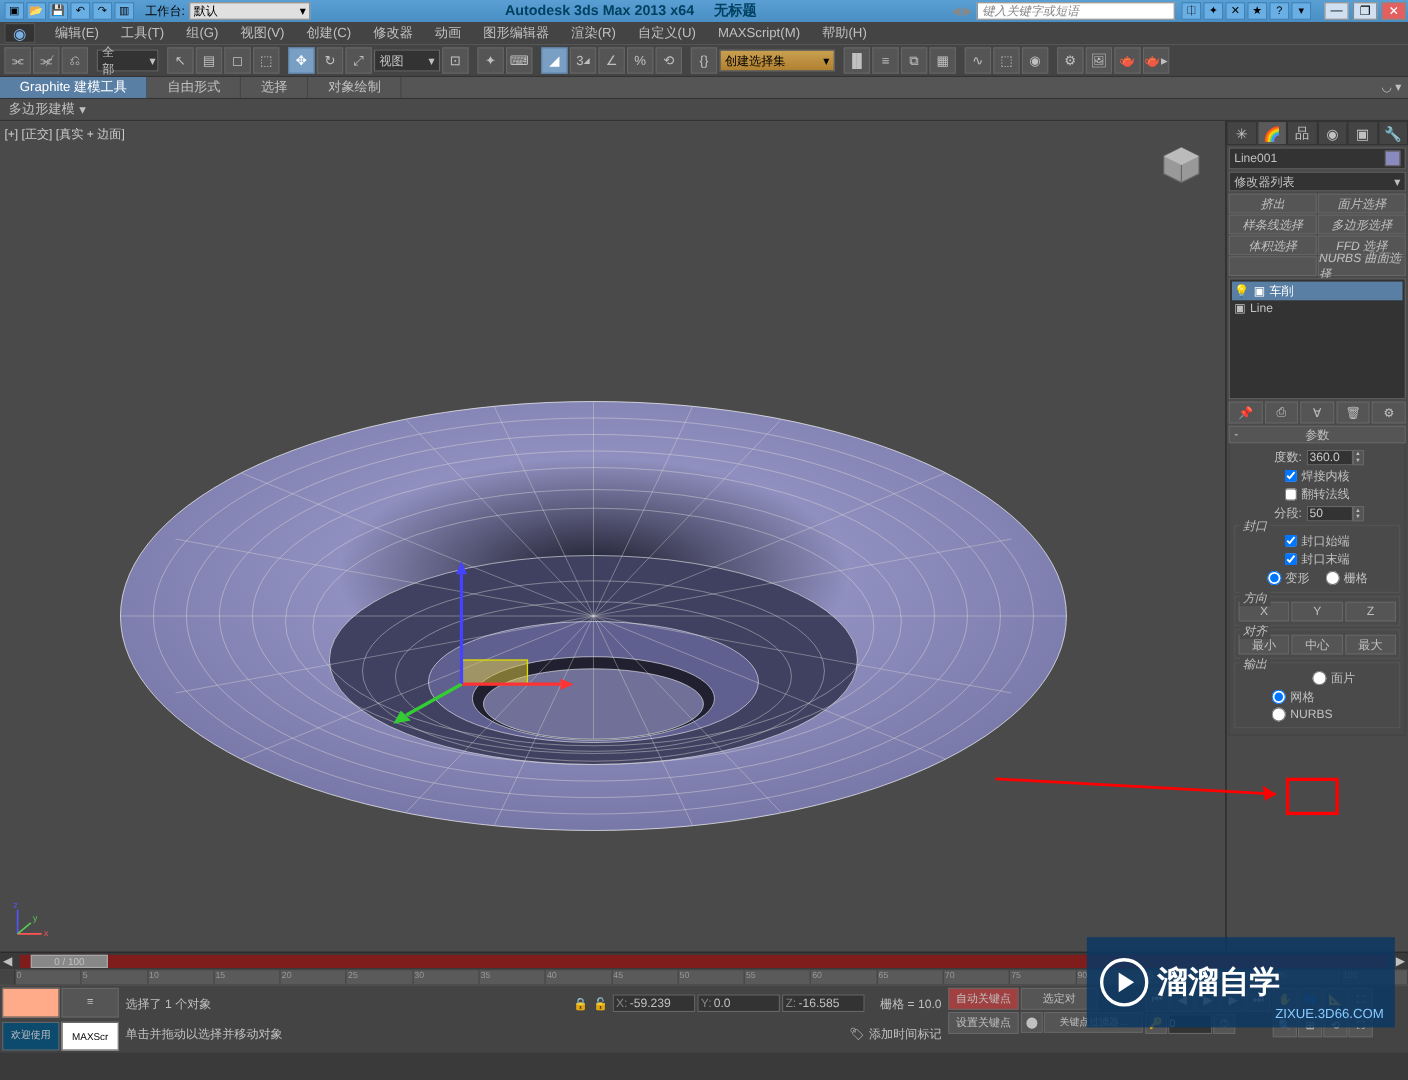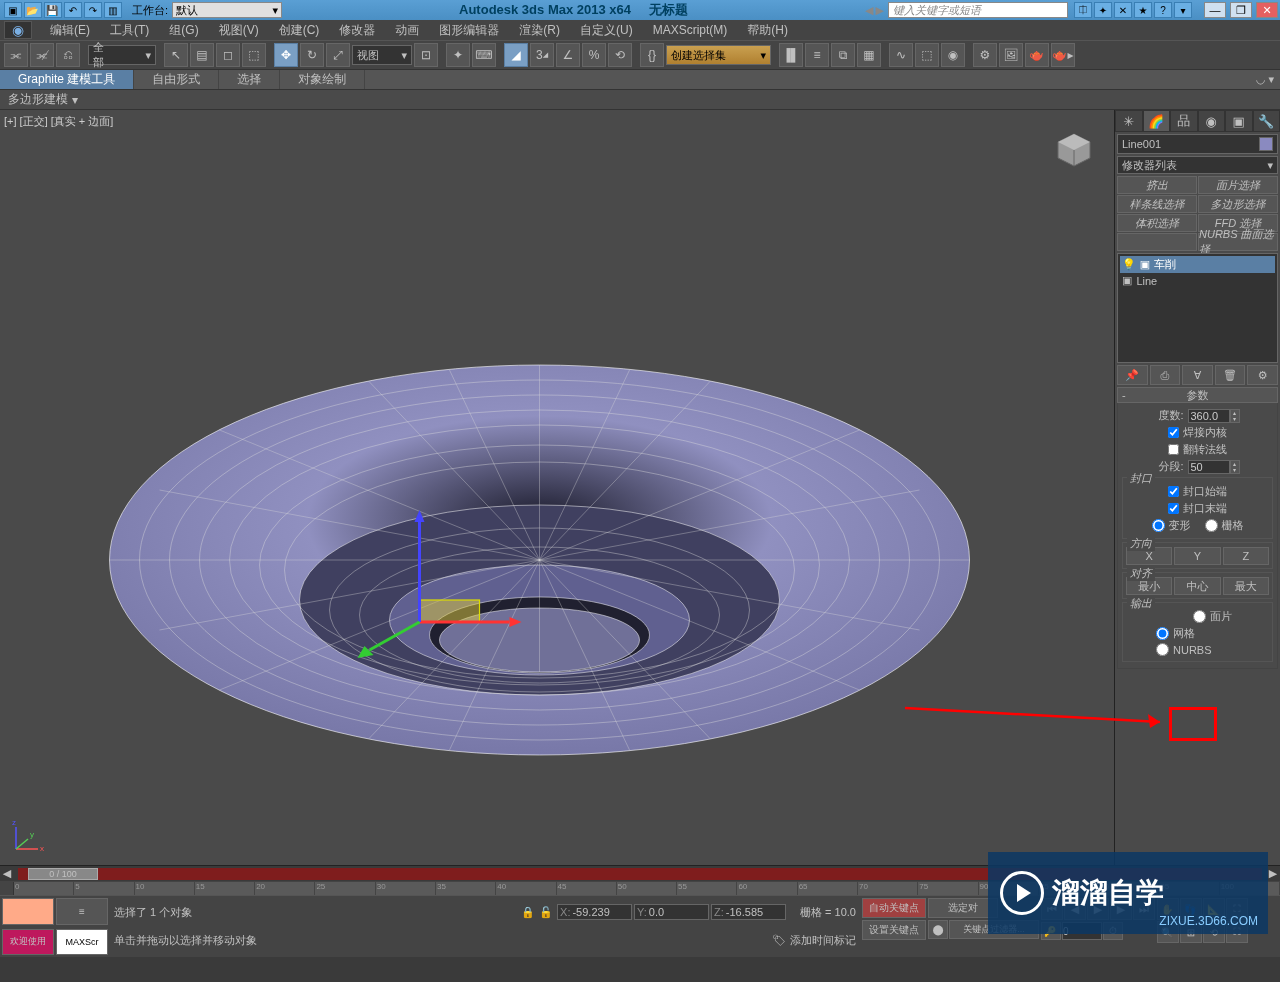--- a/index.html
+++ b/index.html
@@ -152,21 +152,21 @@
   <div class="mi">自定义(U)</div>
   <div class="mi">MAXScript(M)</div>
   <div class="mi">帮助(H)</div>
 </div>
 
 <div class="toolbar">
   <div class="tb">⫘</div>
   <div class="tb">⫘̸</div>
   <div class="tb">⎌</div>
   <div class="sep"></div>
-  <div class="dd" style="width:68px;gap:32px;">
+  <div class="dd" style="width:56px;gap:32px;">
       <span>全部</span>
       <span>▾</span>
     </div>
   <div class="sep"></div>
   <div class="tb">↖</div>
   <div class="tb">▤</div>
   <div class="tb">◻</div>
   <div class="tb">⬚</div>
   <div class="sep"></div>
   <div class="tb active">✥</div>
@@ -475,21 +475,21 @@
     <div class="tick">100</div>
 </div>
 
 <div class="statusbar">
   <div class="status-left">
     <div class="sl-row">
       <div class="sl-btn" style="background:#fa8;"></div>
       <div class="sl-btn">≡</div>
     </div>
     <div class="sl-row">
-      <div class="sl-btn" style="background:#be185d;font-size:9px;">欢迎使用</div>
+      <div class="sl-btn" style="background:#0c4a6e;font-size:9px;">欢迎使用</div>
       <div class="sl-btn" style="background:#fff;color:#000;font-size:9px;">MAXScr</div>
     </div>
   </div>
   <div class="status-mid">
     <div class="sm-row">
       <span>选择了 1 个对象</span>
       <div style="flex:1"></div>
       <span style="cursor:pointer;">🔒</span>
       <span style="cursor:pointer;">🔓</span>
       <div class="status-coord">

